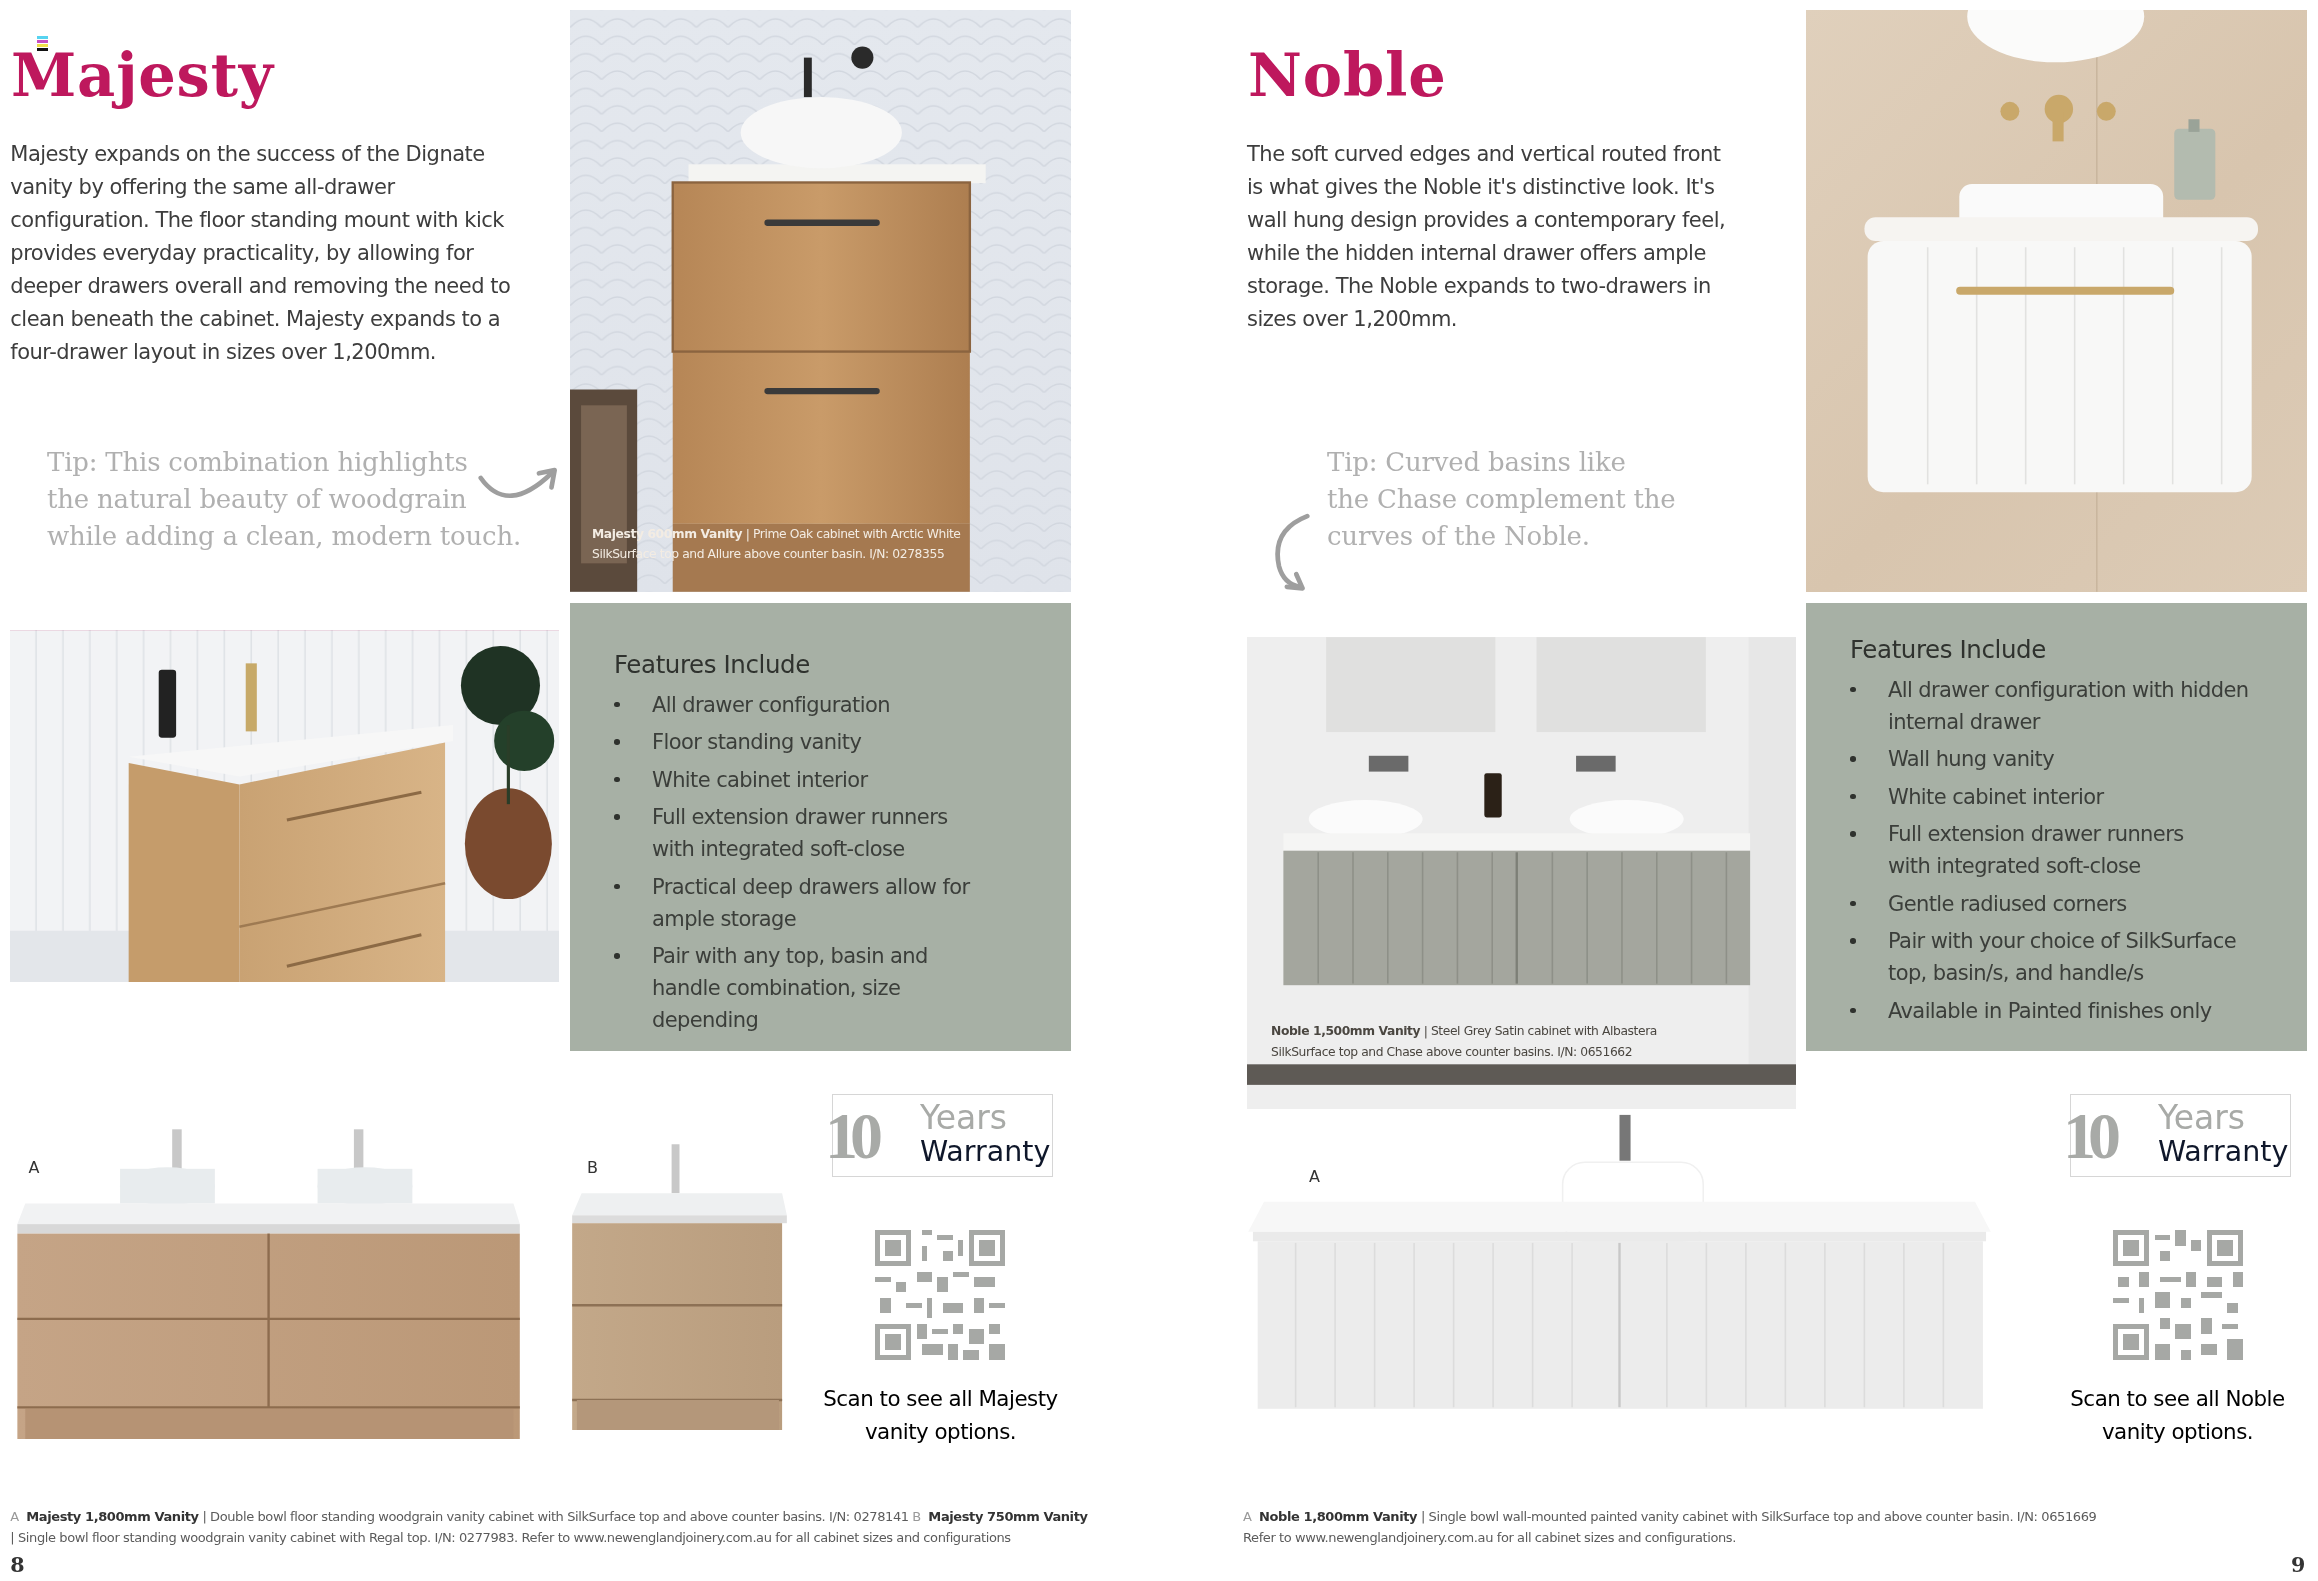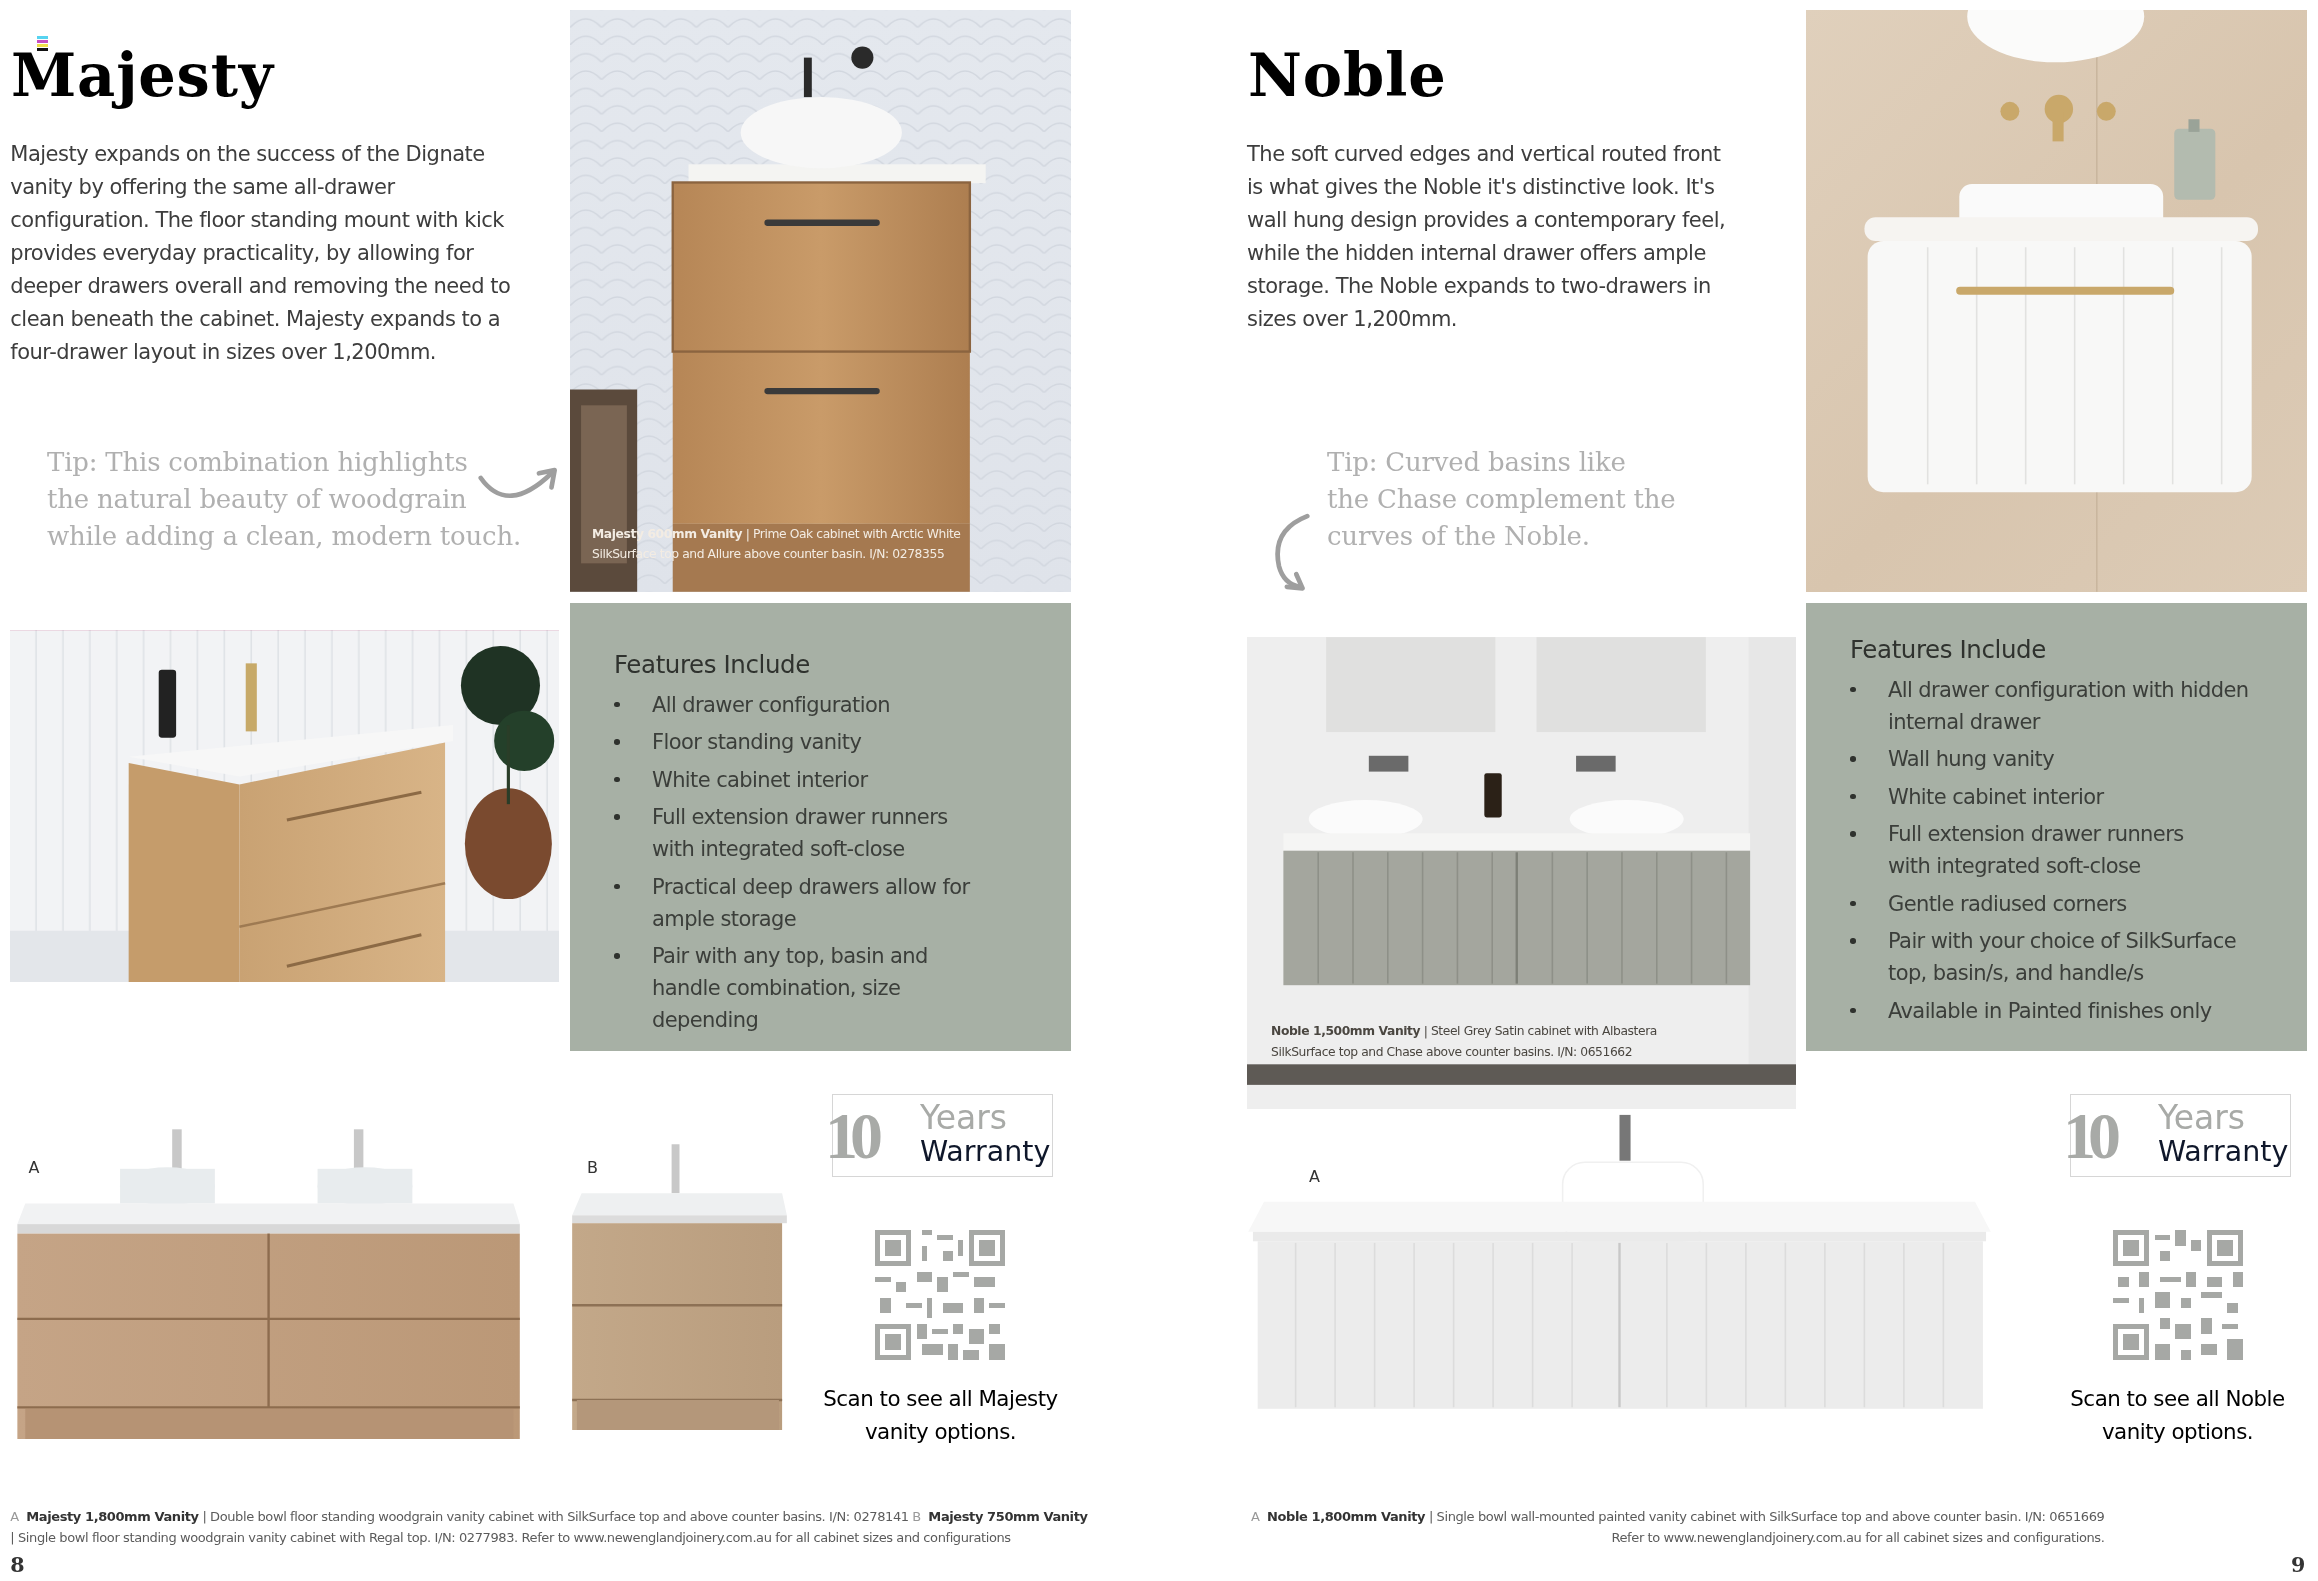--- a/index.html
+++ b/index.html
@@ -5,21 +5,21 @@
   * { box-sizing: border-box; margin: 0; padding: 0; }
   html, body { width: 2319px; height: 1582px; background: #ffffff; overflow: hidden; }
   body { position: relative; font-family: "Liberation Sans", sans-serif; color: #3a3a3a; }
 
   .page { position: absolute; top: 0; height: 1582px; width: 1159px; background: #fff; }
   .page.left { left: 0; }
   .page.right { left: 1159px; }
 
   .abs { position: absolute; }
 
-  .title { font-family: "DejaVu Serif", serif; font-weight: bold; font-size: 59px; color: #000000; letter-spacing: 0.8px; }
+  .title { font-family: "DejaVu Serif", serif; font-weight: bold; font-size: 59px; color: #be185d; letter-spacing: 0.8px; }
   .intro { font-family: "DejaVu Sans", sans-serif; font-size: 21px; line-height: 33px; color: #3d3d3d; width: 506px; letter-spacing: -0.5px; }
   .tip { font-family: "DejaVu Serif", serif; font-size: 26px; line-height: 37px; color: #b0b0b0; letter-spacing: -0.2px; }
 
   .photo { position: absolute; overflow: hidden; }
   .caption { position: absolute; font-family: "DejaVu Sans", sans-serif; font-size: 12.3px; line-height: 20.6px; letter-spacing: -0.4px; }
   .caption b { font-weight: bold; }
   .caption.light { color: #f3ece3; }
   .caption.dark { color: #4a4640; }
 
   .features { position: absolute; background: #a7b0a5; padding: 47px 40px 0 44px; }
@@ -402,19 +402,19 @@
         <rect x="13" y="23" width="2" height="2"></rect>
         <rect x="17" y="22" width="3" height="2"></rect>
         <rect x="22" y="21" width="3" height="4"></rect>
     </g>
   </svg>
   <div class="scan" style="left:900px; top:1382px;">
     <div>Scan to see all Noble</div>
     <div>vanity options.</div>
   </div>
 
-  <div class="footnote" style="left:92px; top:1506px;text-align:right;">
+  <div class="footnote" style="left:84px; top:1506px;">
     <div><span class="ltr">A</span>&nbsp; <b>Noble 1,800mm Vanity</b><span> | Single bowl wall-mounted painted vanity cabinet with SilkSurface top and above counter basin. I/N: 0651669</span></div>
     <div>Refer to www.newenglandjoinery.com.au for all cabinet sizes and configurations.</div>
   </div>
   <div class="page-num" style="left:1132px; top:1553px;">9</div>
 </div>
 
 
 </body></html>

